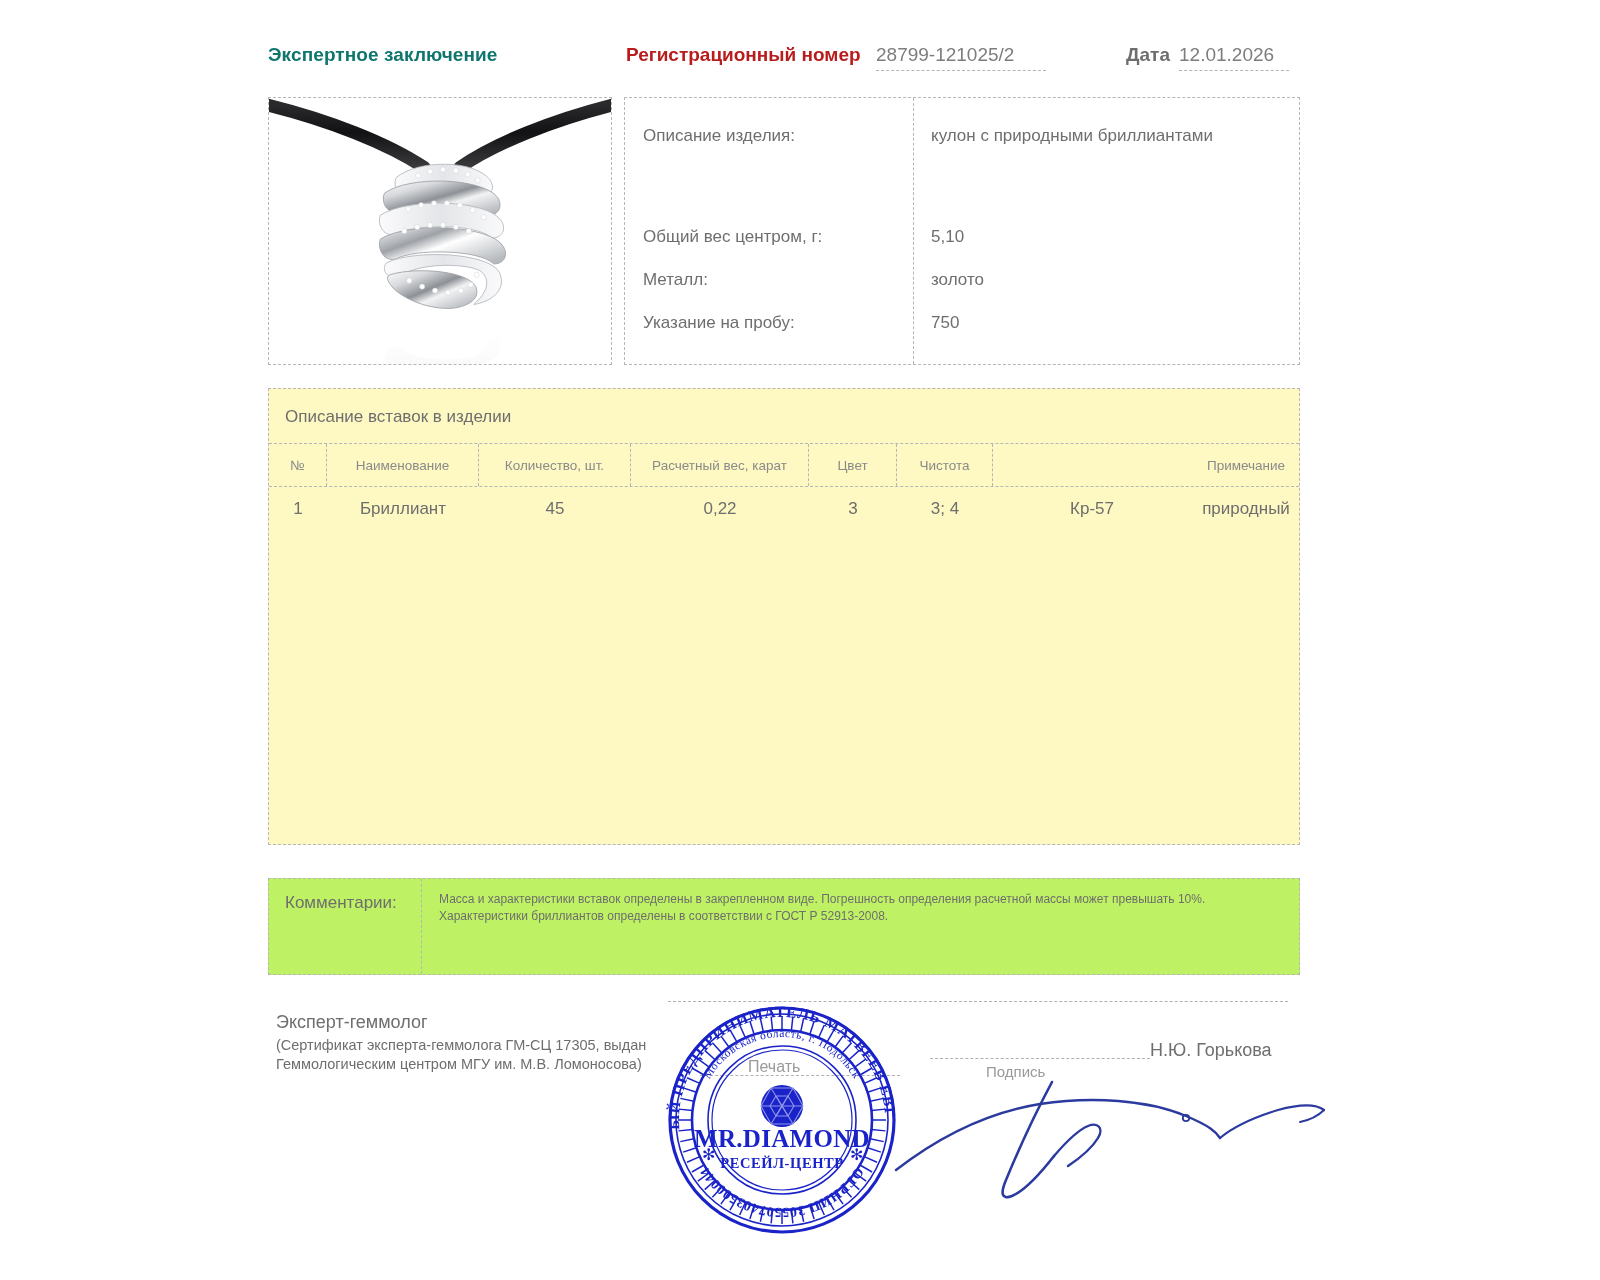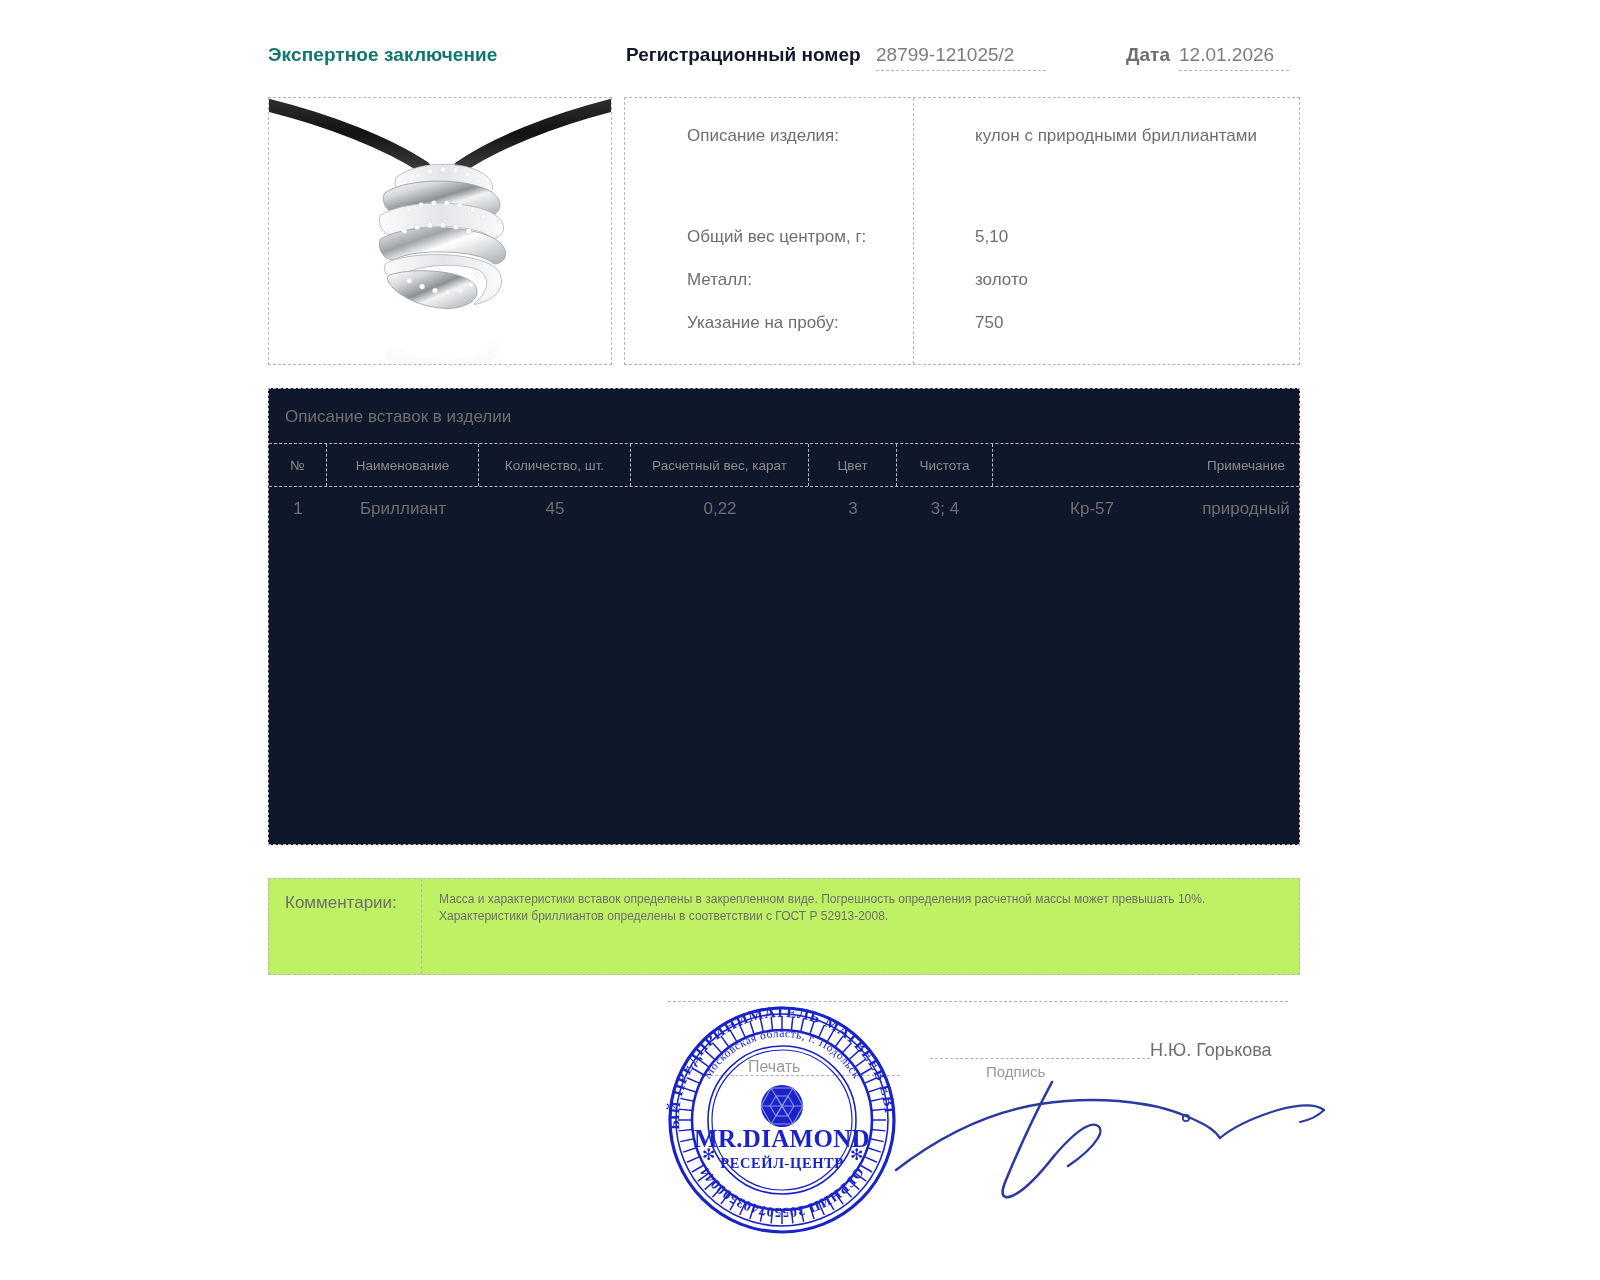--- a/index.html
+++ b/index.html
@@ -40,21 +40,21 @@
     font-weight: bold;
     color: #0f766e;
     letter-spacing: .1px;
     white-space: nowrap;
   }
   .hdr-reg-label {
     position: absolute;
     left: 358px; top: 4px;
     font-size: 19px;
     font-weight: bold;
-    color: #0f172a;
+    color: #b91c1c;
     white-space: nowrap;
   }
   .hdr-reg-value {
     position: absolute;
     left: 608px; top: 4px;
     min-width: 170px;
     font-size: 19px;
     color: #7d7d7d;
     border-bottom: 1.5px dashed #b4b4b4;
     padding-bottom: 4px;
@@ -104,38 +104,38 @@
     background: #fff;
   }
   .info-divider {
     position: absolute;
     left: 288px;
     top: 0;
     width: 0;
     height: 100%;
     border-left: 1.5px dashed #b6b6b6;
   }
-  .info-row { position: absolute; font-size: 17px; color: #6e6e6e; white-space: nowrap; margin-left: 44px; }
+  .info-row { position: absolute; font-size: 17px; color: #6e6e6e; white-space: nowrap; }
   .info-label { left: 18px; }
   .info-value { left: 306px; }
   .r1 { top: 28px; }
   .r2 { top: 129px; }
   .r3 { top: 172px; }
   .r4 { top: 215px; }
 
   
   .inserts-box {
     position: absolute;
     left: 268px;
     top: 388px;
     width: 1032px;
     height: 457px;
     border: 1.5px dashed #b6b6b6;
     box-sizing: border-box;
-    background: #0f172a;
+    background: #fef9c3;
   }
   .inserts-caption {
     position: absolute;
     left: 16px;
     top: 18px;
     font-size: 17px;
     color: #6e6e6e;
     white-space: nowrap;
   }
   .table-head {
@@ -440,20 +440,24 @@
       <div class="td c7">природный</div>
     </div>
   </div>
 
   <div class="comments-box">
     <div class="comments-divider"></div>
     <div class="comments-label">Комментарии:</div>
     <div class="comments-text">Масса и характеристики вставок определены в закрепленном виде. Погрешность определения расчетной массы может превышать 10%. Характеристики бриллиантов определены в соответствии с ГОСТ Р 52913-2008.</div>
   </div>
 
+  <div class="expert-block">
+    <div class="expert-title">Эксперт-геммолог</div>
+    <div class="expert-sub">(Сертификат эксперта-геммолога ГМ-СЦ 17305, выдан Геммологическим центром МГУ им. М.В. Ломоносова)</div>
+  </div>
 
   <div class="seal-line"></div>
   <div class="seal-line2"></div>
   <div class="seal-caption">Печать</div>
 
   <div class="sign-line"></div>
   <div class="sign-caption">Подпись</div>
   <div class="expert-name">Н.Ю. Горькова</div>
 
   <div class="stamp">

